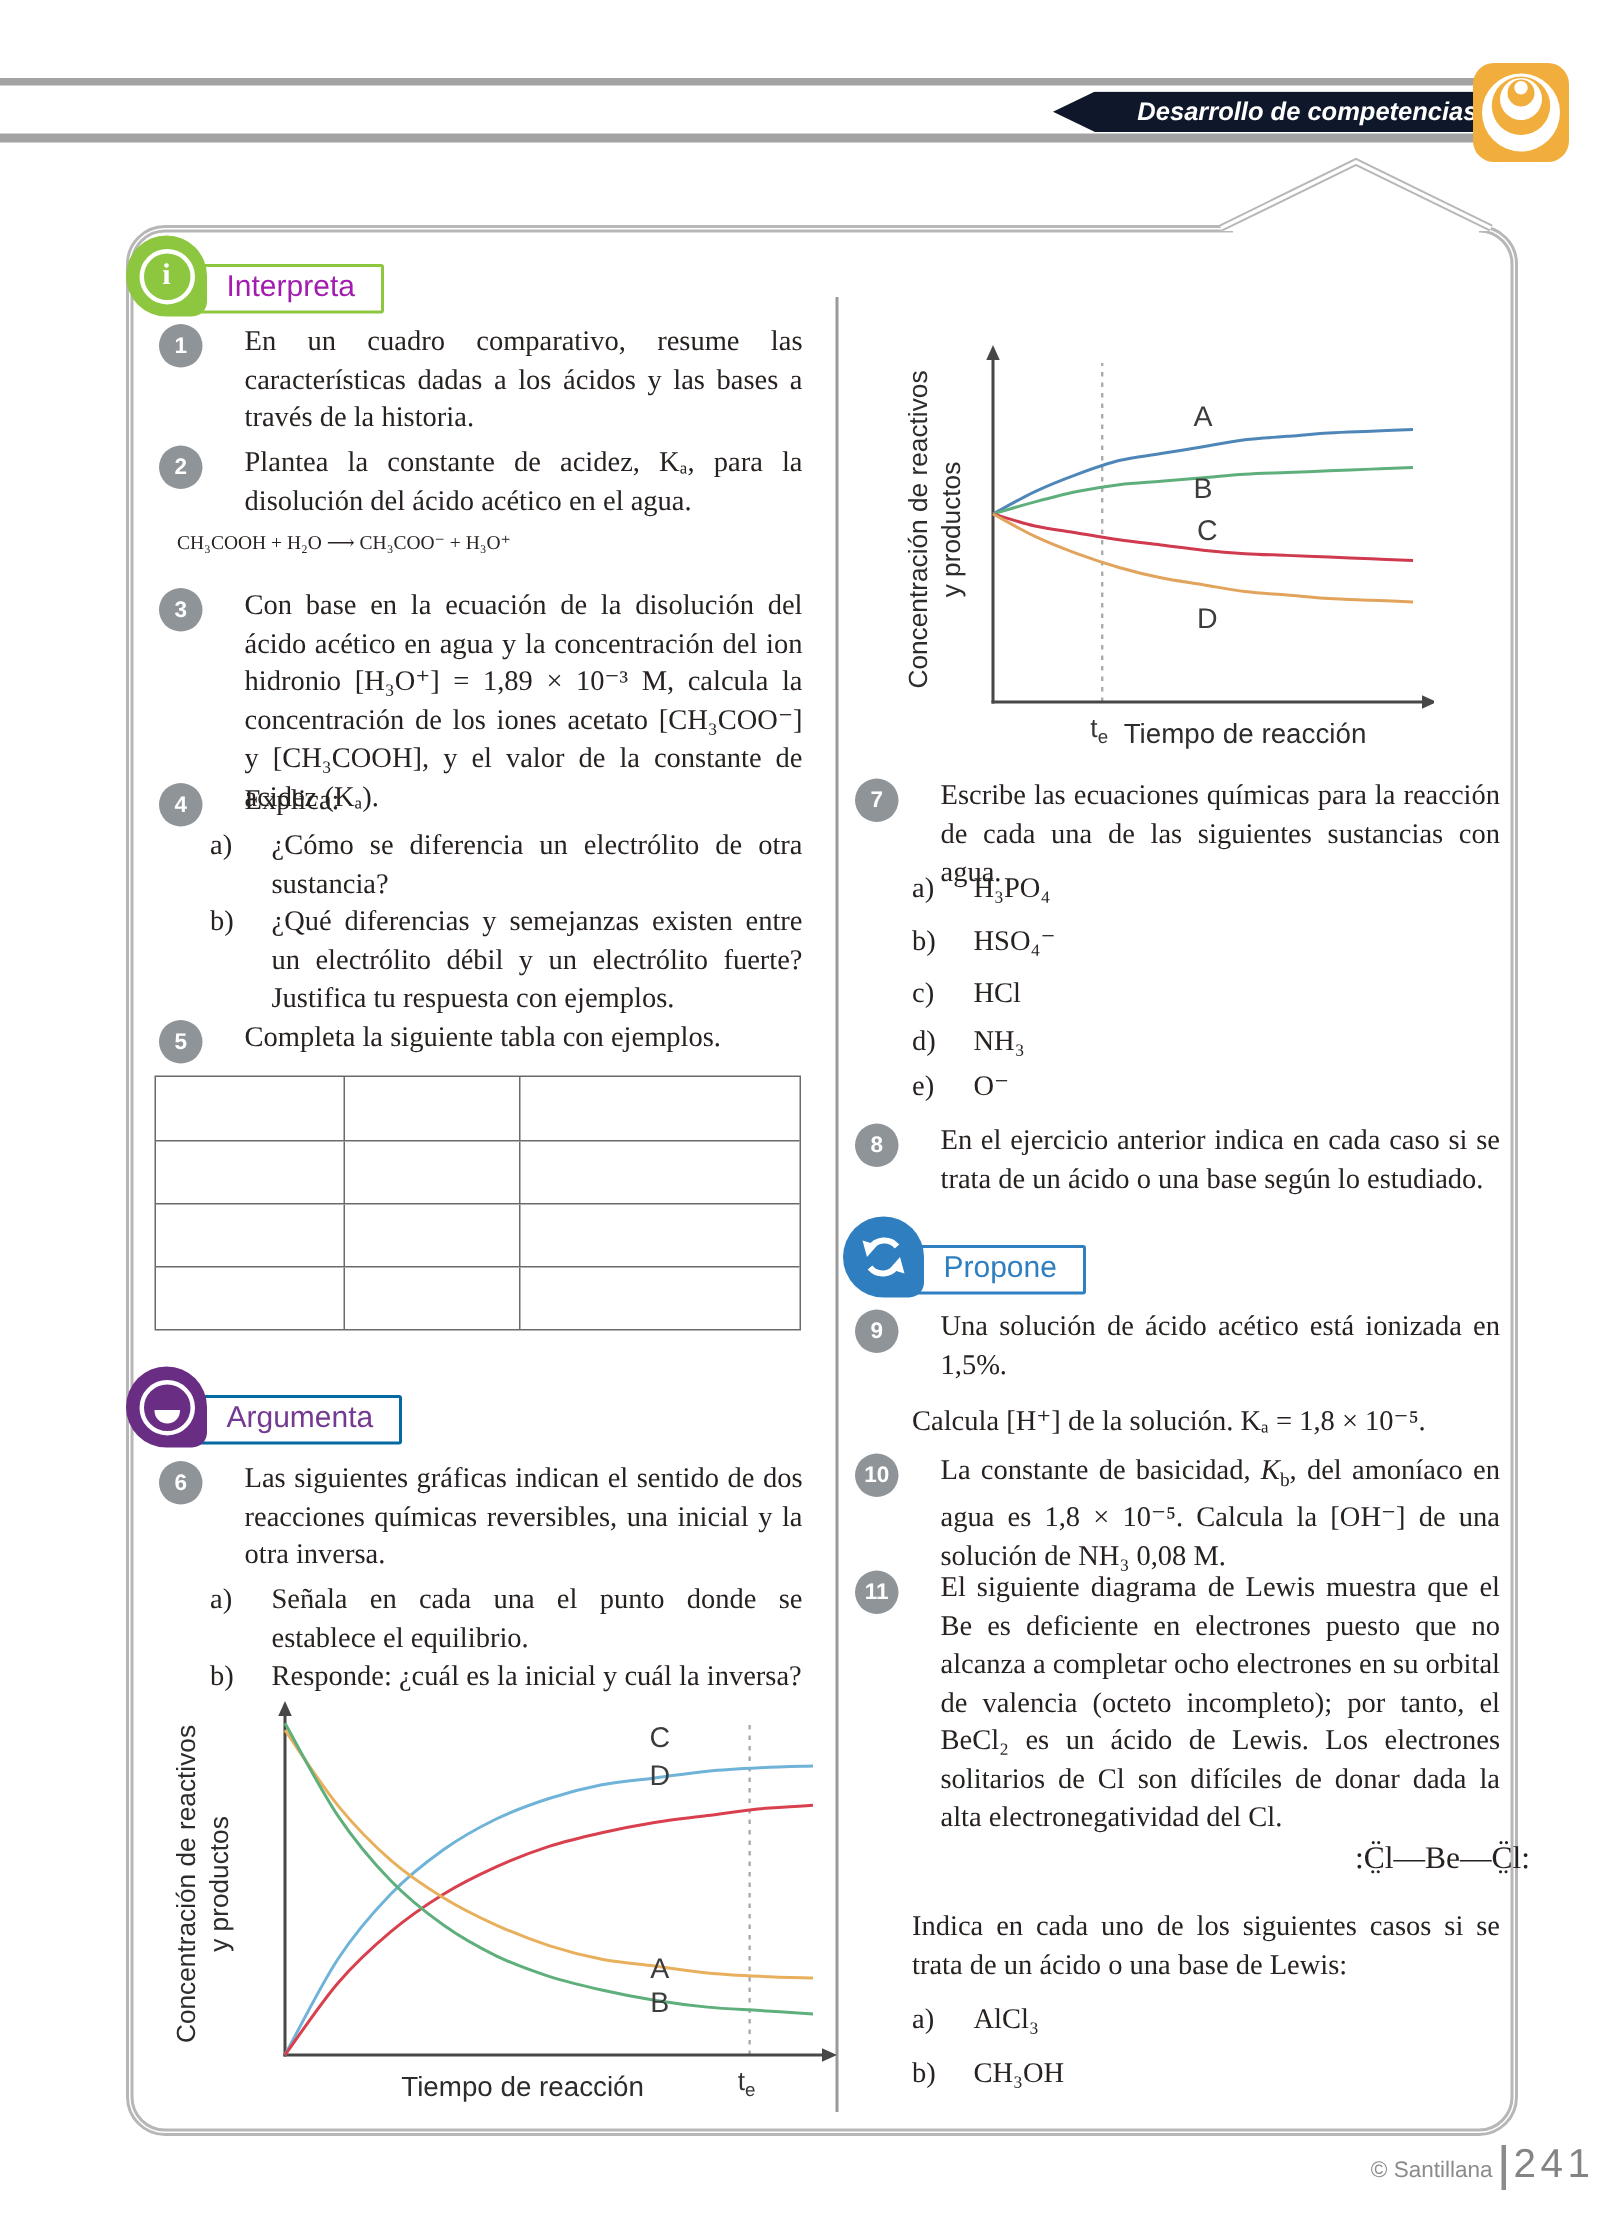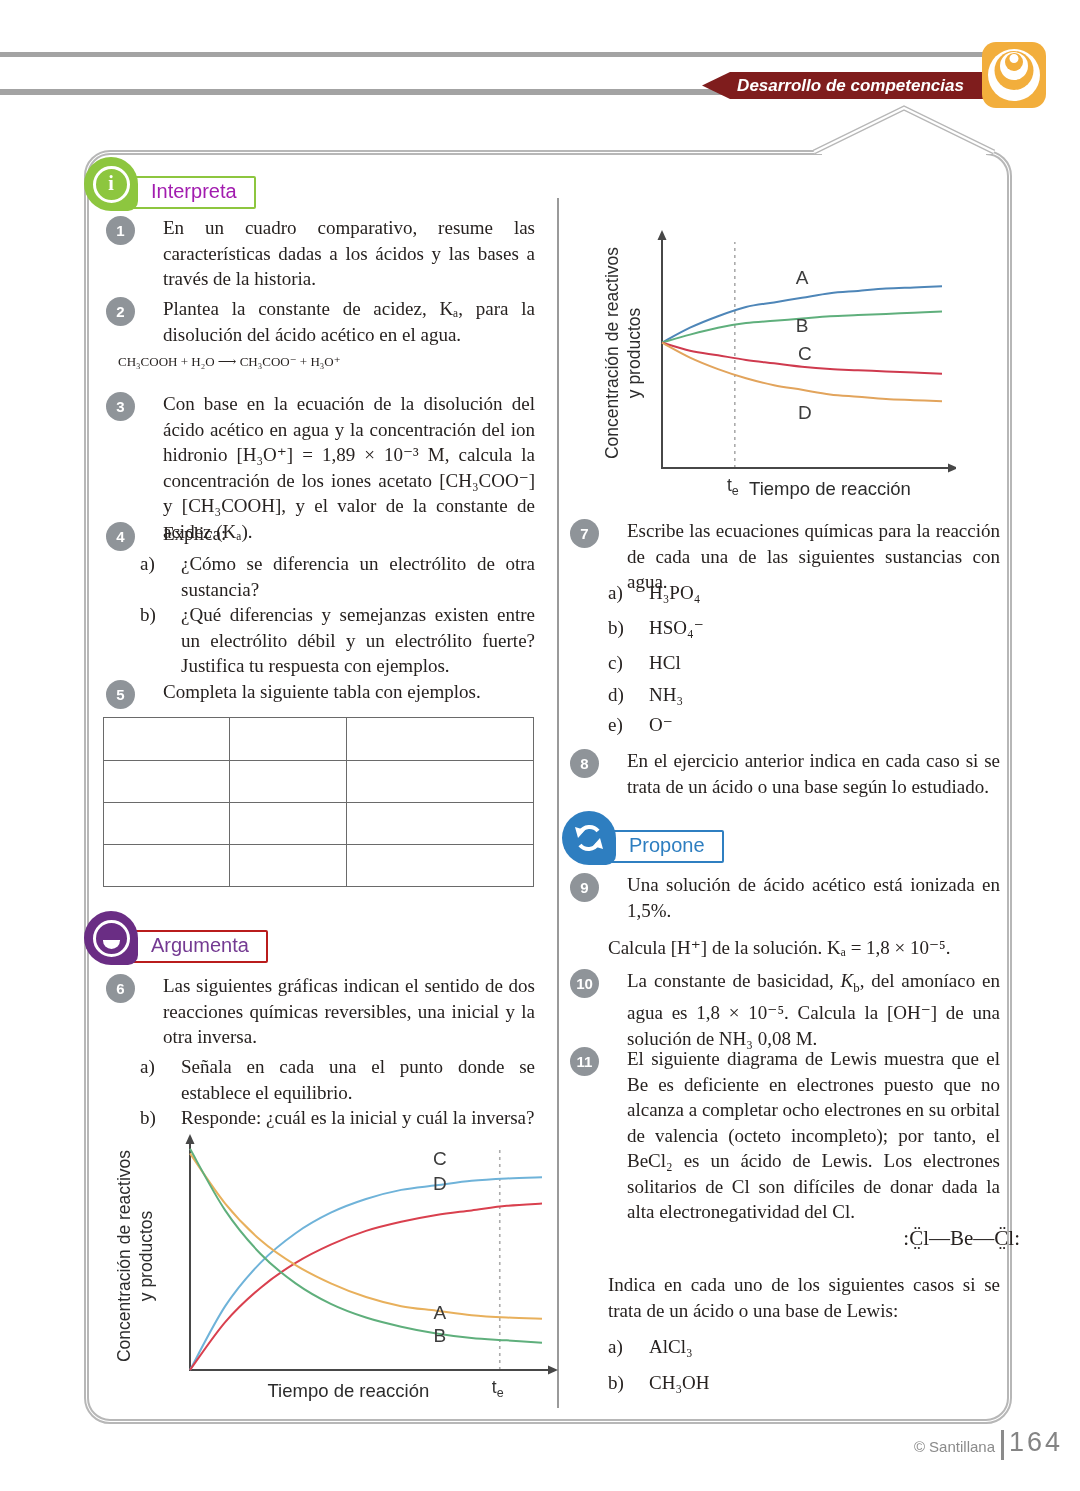--- a/index.html
+++ b/index.html
@@ -5,22 +5,22 @@
   html,body{margin:0;padding:0;}
   body{
     width:1080px;height:1491px;position:relative;background:#ffffff;
     font-family:"Liberation Serif","DejaVu Serif",serif;color:#272220;
     overflow:hidden;
   }
   .abs{position:absolute;}
   
   .topline{position:absolute;left:0;background:#a3a3a3;}
   .ribbon{
-    position:absolute;left:702px;top:72px;width:283px;height:27px;
-    background:#7f1d1d;display:flex;align-items:center;justify-content:center;
+    position:absolute;left:702px;top:61px;width:283px;height:27px;
+    background:#0f172a;display:flex;align-items:center;justify-content:flex-end;
     clip-path:polygon(0 50%,28px 0,100% 0,100% 100%,28px 100%);
   }
   .ribbon span{
     color:#fff;font-family:"Liberation Sans",sans-serif;font-style:italic;
     font-weight:bold;font-size:17px;padding-left:14px;
   }
   .logo{
     position:absolute;left:982px;top:42px;width:64px;height:66px;
     background:#f2ae3c;border-radius:14px;overflow:hidden;
   }
@@ -169,21 +169,21 @@
         <div class="tcell w3"></div>
       </div>
     <div class="trow">
         <div class="tcell w1"></div>
         <div class="tcell w2"></div>
         <div class="tcell w3"></div>
       </div>
   </div>
 </div>
 
-<div class="sec-label" style="left:132px;top:930px;border:2px solid #b91c1c;color:#743a92;">
+<div class="sec-label" style="left:132px;top:930px;border:2px solid #0369a1;color:#743a92;">
   <span>Argumenta</span>
 </div>
 <div class="sec-pin" style="left:84px;top:911px;background:#6a2d84;">
   <div class="ring">
       <div class="bowl"></div>
     </div>
 </div>
 
 <div class="ex" style="left:106px;top:973px;width:429px;">
   <span class="badge">6</span>
@@ -301,13 +301,13 @@
   <span class="letter">a)</span>
   <div class="stext">AlCl₃</div>
 </div>
 <div class="sub" style="left:608px;top:1370px;width:392px;">
   <span class="letter">b)</span>
   <div class="stext">CH₃OH</div>
 </div>
 
 <div class="foot-copy">© Santillana</div>
 <div class="foot-bar"></div>
-<div class="foot-num">164</div>
+<div class="foot-num">241</div>
 
 </body></html>

